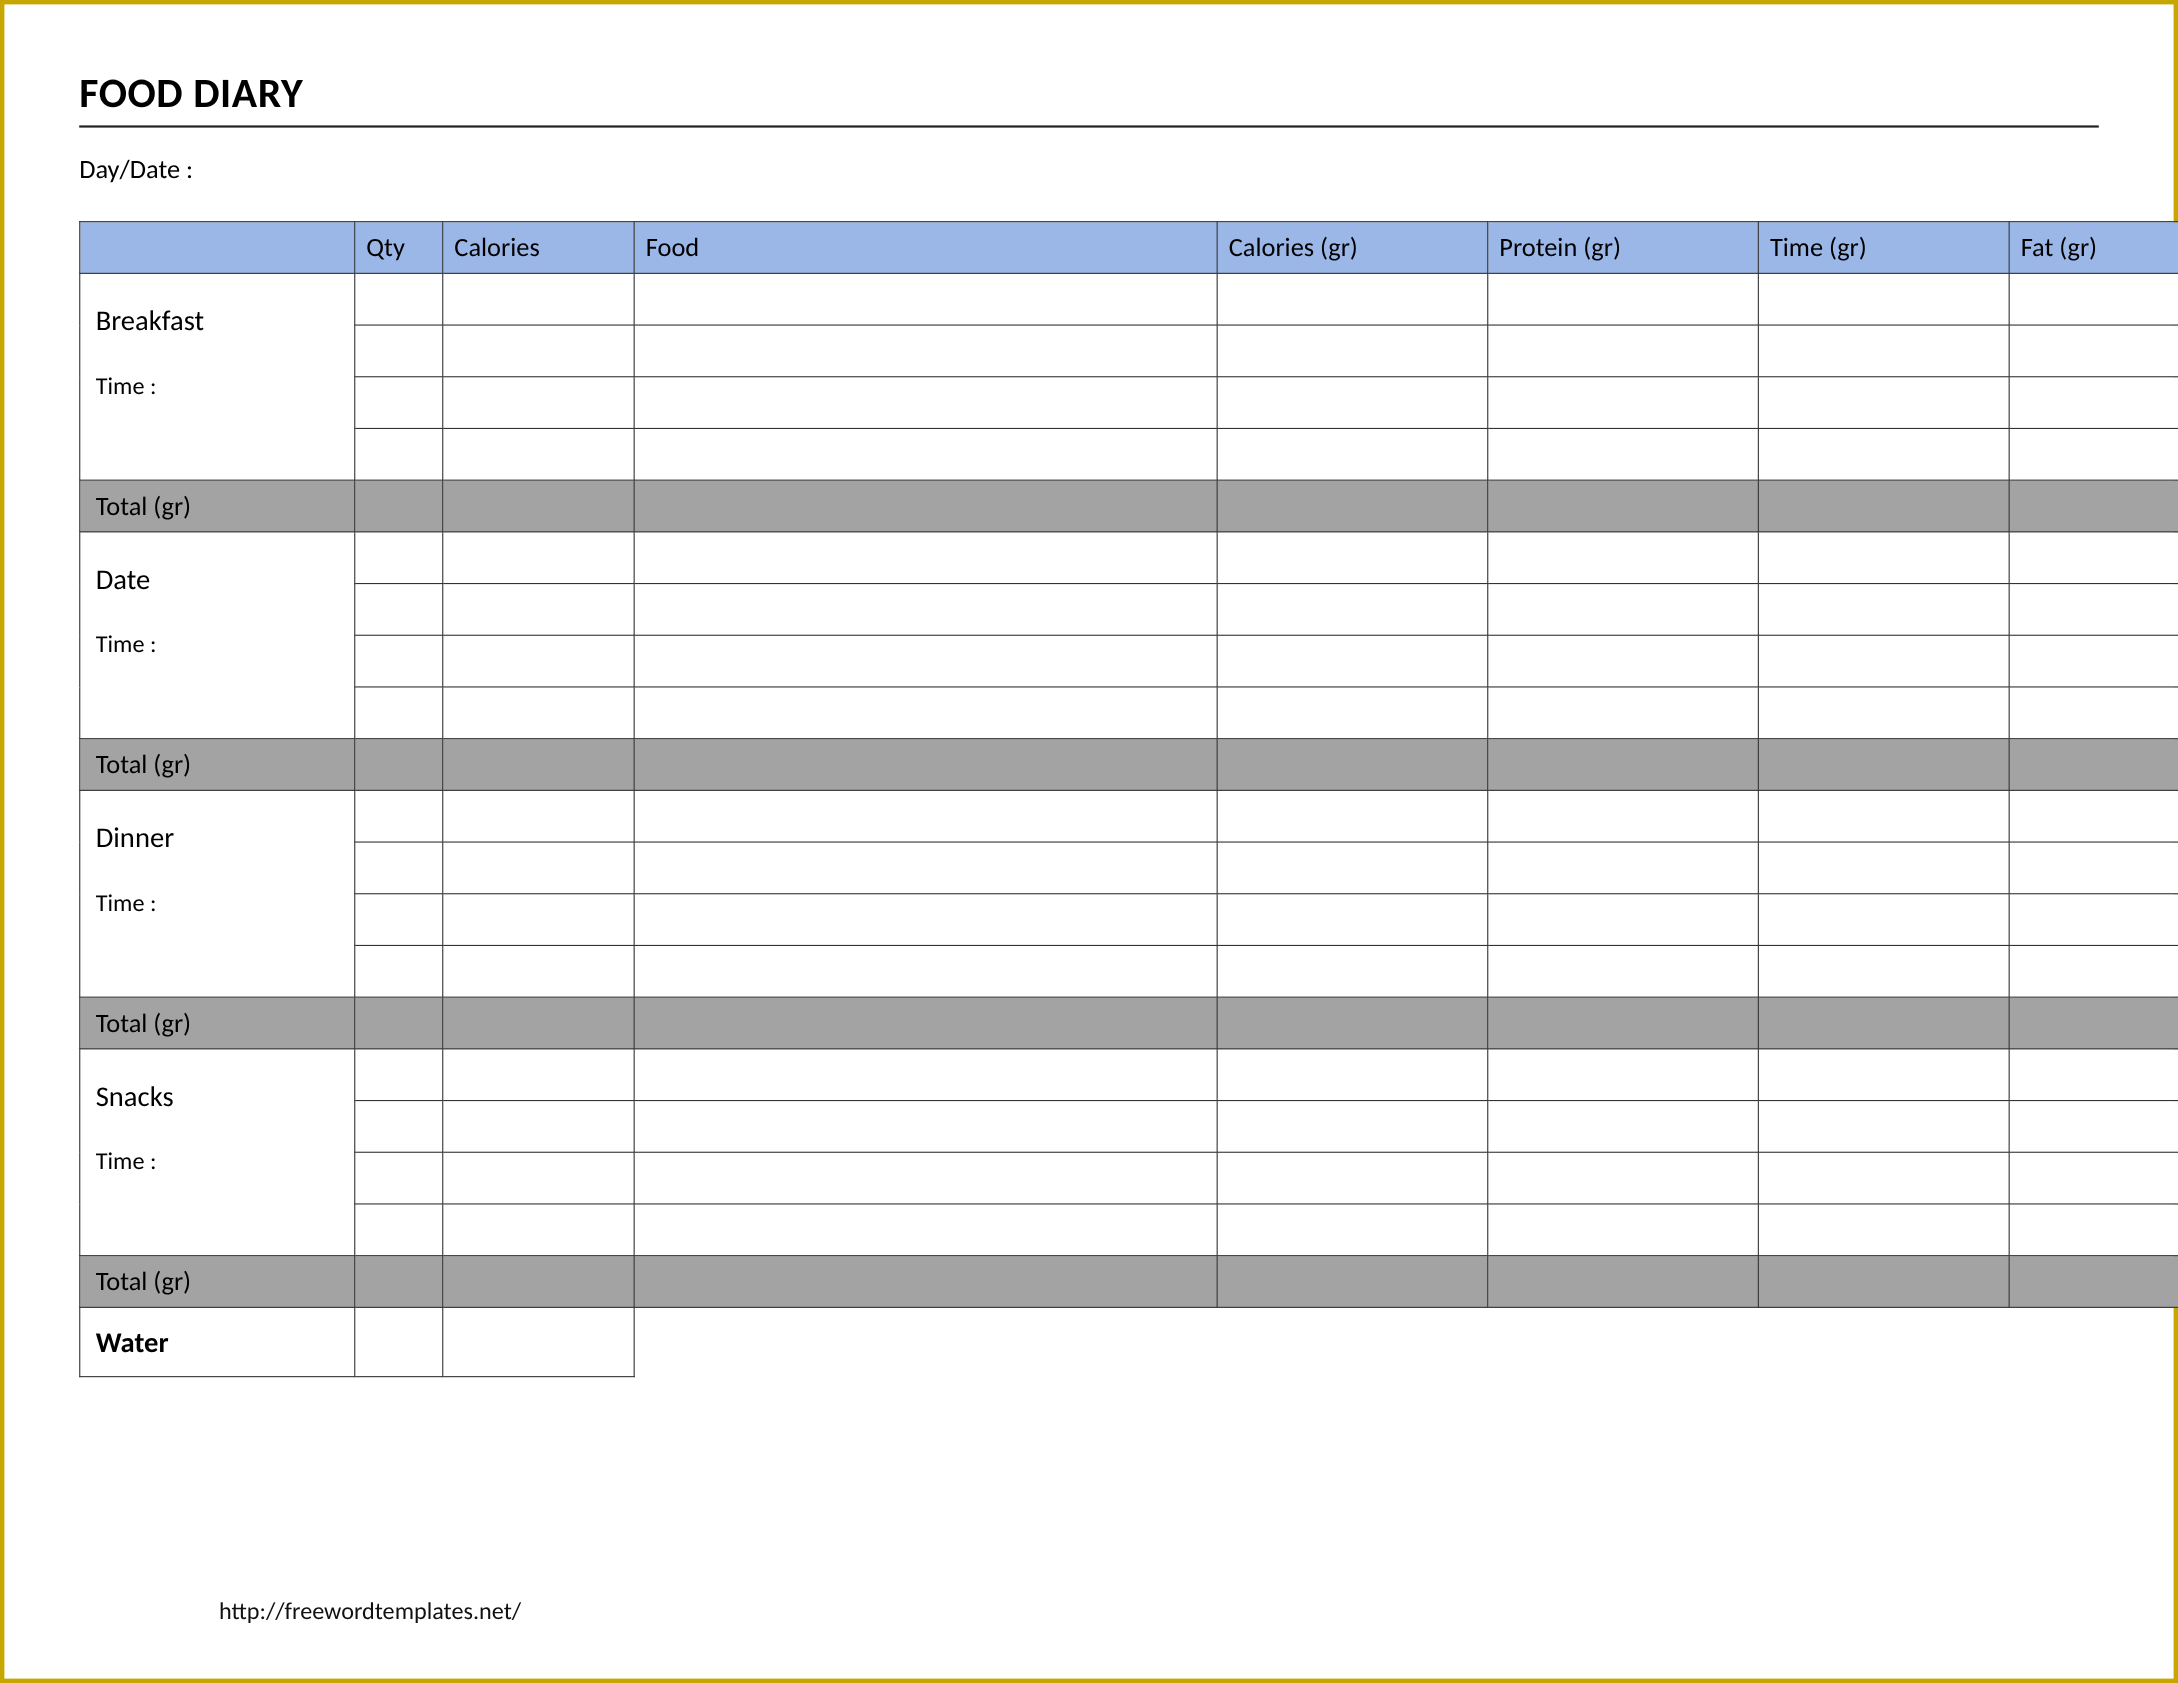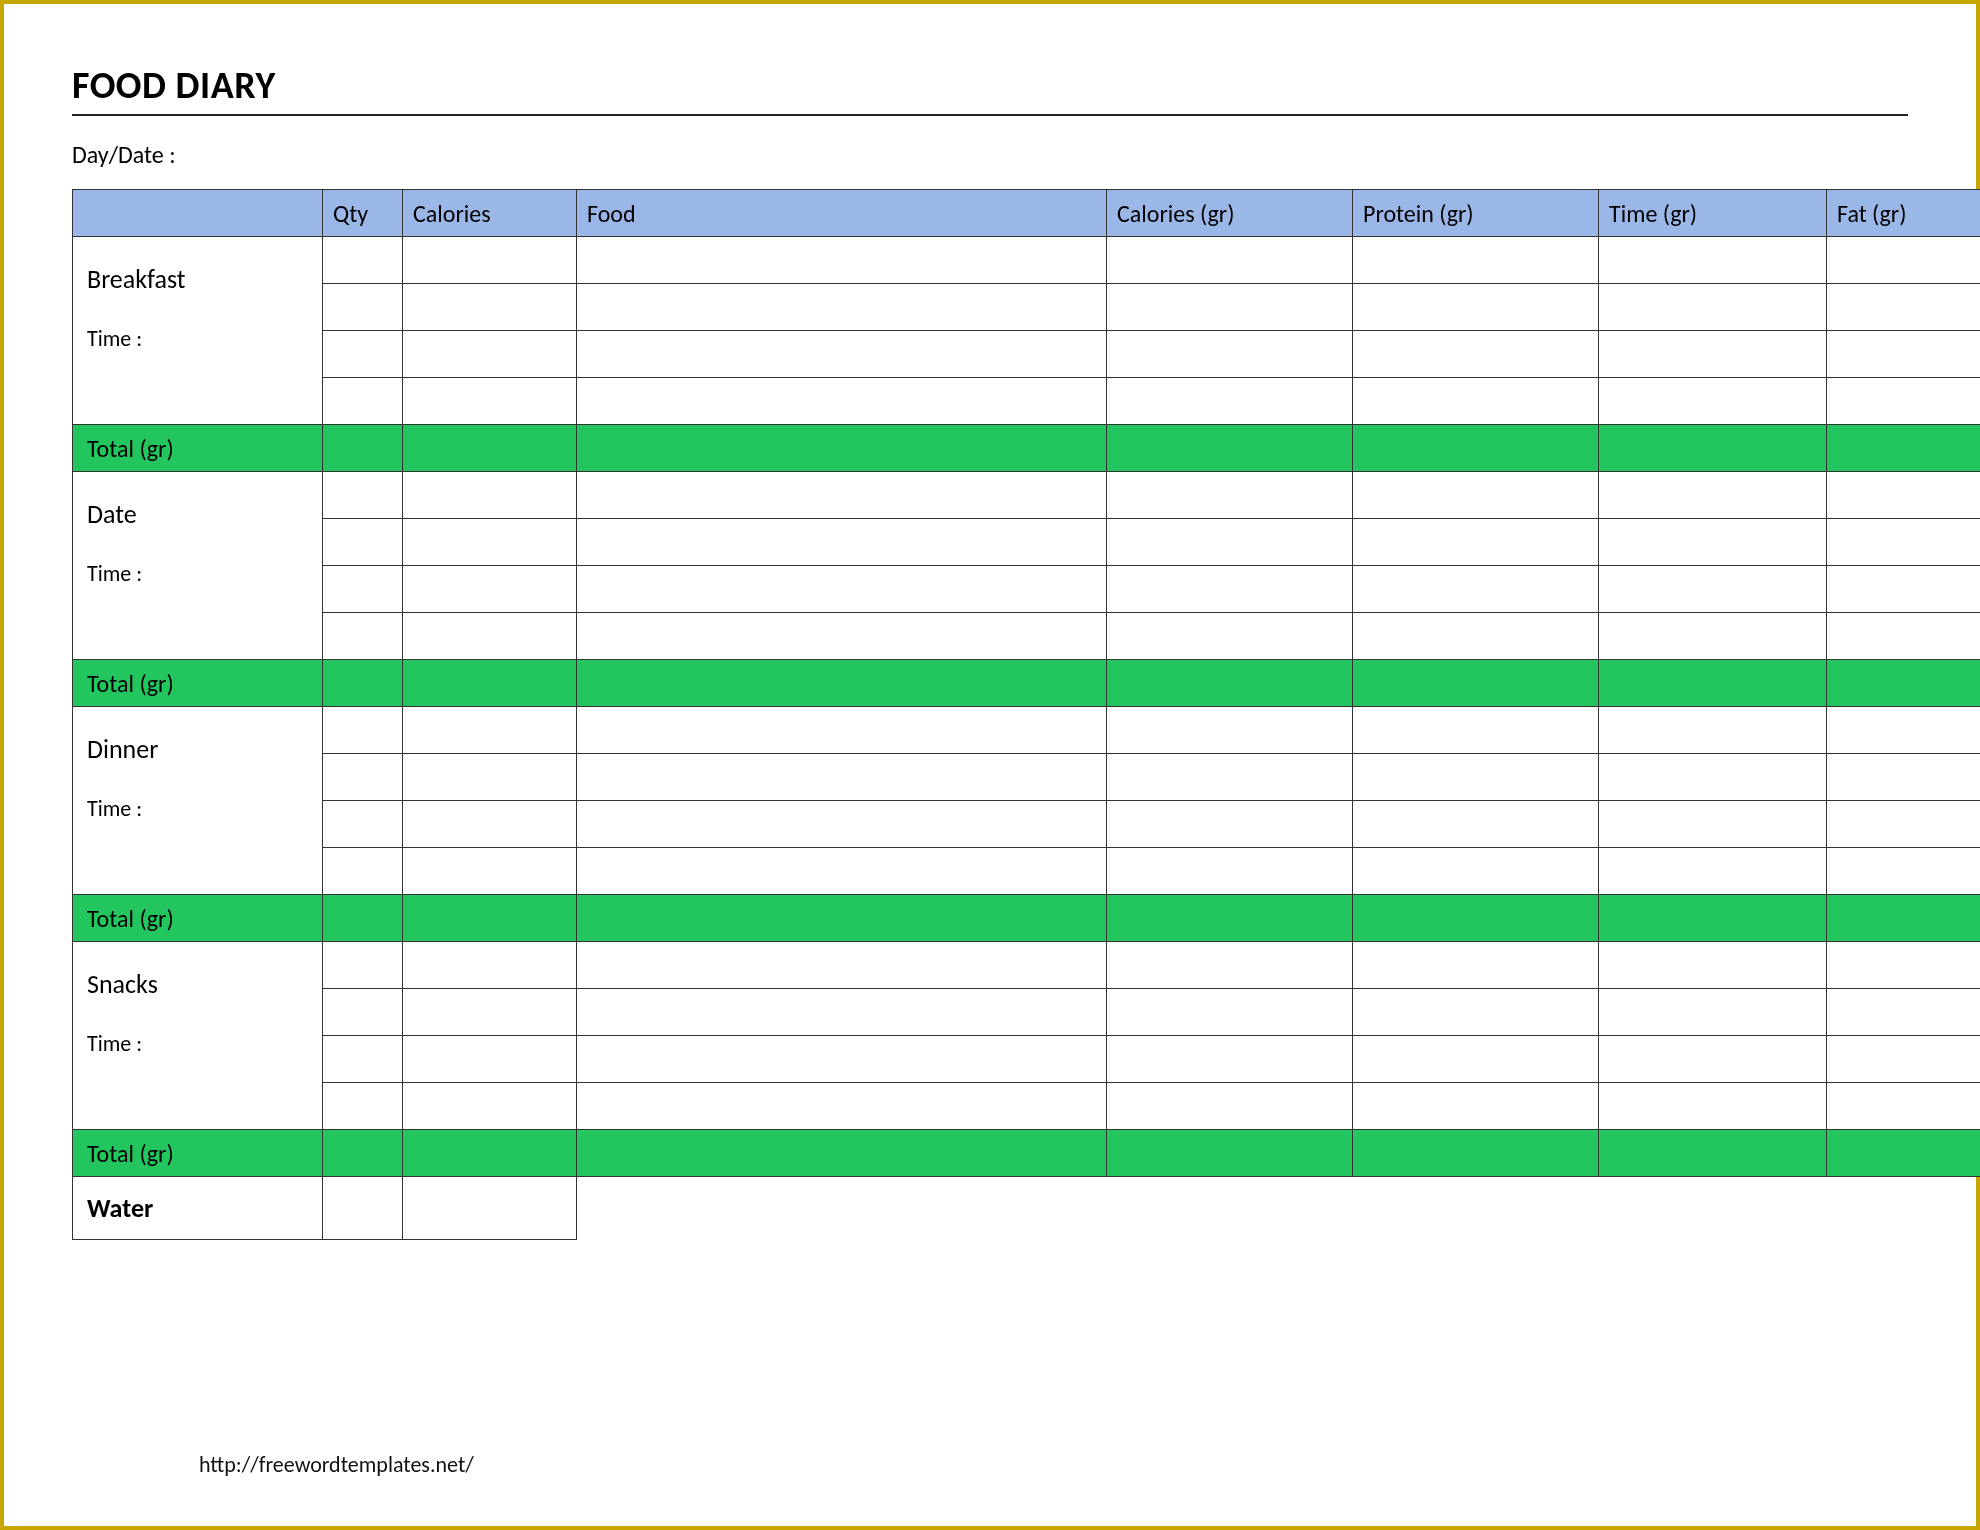--- a/index.html
+++ b/index.html
@@ -25,21 +25,21 @@
     letter-spacing: 0.5px;
     margin: 0 0 6px 0;
   }
   .title-rule {
     border: none;
     border-top: 2px solid #222;
     margin: 0 0 24px 0;
   }
   .daydate {
     font-size: 24px;
-    margin-bottom: 20px;
+    margin-bottom: 32px;
   }
 
   table.diary {
     border-collapse: collapse;
     table-layout: fixed;
     width: 1836px;
   }
   table.diary col.c-label   { width: 250px; }
   table.diary col.c-qty     { width: 80px; }
   table.diary col.c-measure { width: 174px; }
@@ -84,21 +84,21 @@
   .time-label {
     font-size: 22px;
     display: block;
   }
   td.total-label {
     background: #edf3fb;
     font-size: 24px;
     padding: 6px 14px;
   }
   tr.total-row td {
-    background: #22c55e;
+    background: #a3a3a3;
   }
   td.water-cell {
     font-weight: 700;
     font-size: 26px;
     padding: 14px 14px;
   }
 
   .footer-url {
     position: absolute;
     left: 160px;

